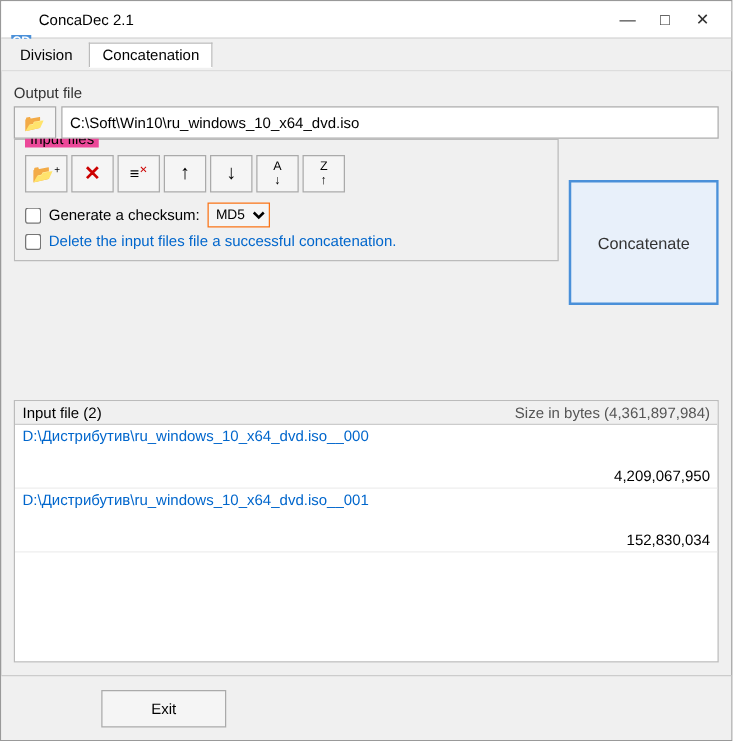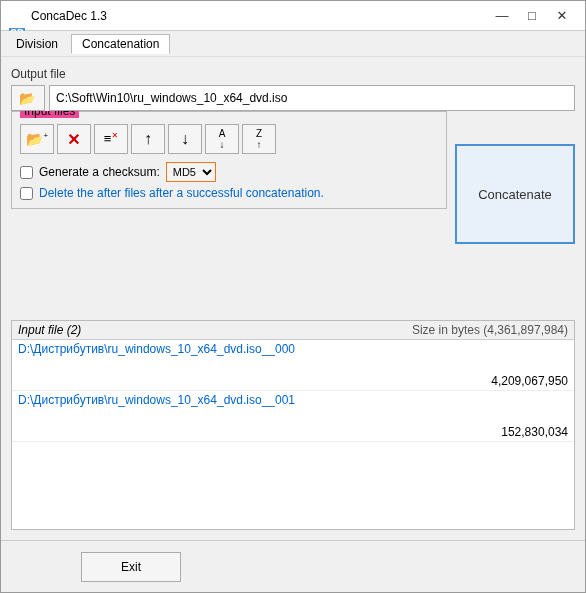--- a/index.html
+++ b/index.html
@@ -211,21 +211,20 @@
     }
     .file-list-header {
       display: flex;
       background: #f0f0f0;
       border-bottom: 1px solid #ccc;
       padding: 2px 6px;
       font-size: 12px;
     }
     .file-list-header .col-name {
       flex: 1;
-      font-style: italic;
     }
     .file-list-header .col-size {
       text-align: right;
       color: #555;
     }
     .file-row {
       display: flex;
       padding: 2px 6px;
       border-bottom: 1px solid #eee;
       font-size: 12px;
@@ -264,21 +263,21 @@
   </style>
 </head>
 <body>
 
 <div class="window" style="position:relative;">
 
   <div class="title-bar">
     <div class="title-bar-icon">
       <span>CD</span>
     </div>
-    <span class="title-bar-text">ConcaDec 1.3</span>
+    <span class="title-bar-text">ConcaDec 2.1</span>
     <div class="title-bar-controls">
       <button class="title-btn">—</button>
       <button class="title-btn">□</button>
       <button class="title-btn close">✕</button>
     </div>
   </div>
 
   <div class="menu-bar">
     <div class="menu-tab">Division</div>
     <div class="menu-tab active">Concatenation</div>
@@ -328,21 +327,21 @@
           <div class="checkboxes">
             <div class="checkbox-row">
               <input type="checkbox" style="">
               <label>Generate a checksum:</label>
               <select class="checksum-select">
                 <option>MD5</option>
               </select>
             </div>
             <div class="checkbox-row">
               <input type="checkbox" style="">
-              <label style="color:#0066cc;">Delete the after files after a successful concatenation.</label>
+              <label style="color:#0066cc;">Delete the input files file a successful concatenation.</label>
             </div>
           </div>
         </div>
       </div>
 
       <div class="right-panel">
         <button class="concatenate-btn">Concatenate</button>
       </div>
     </div>
 

